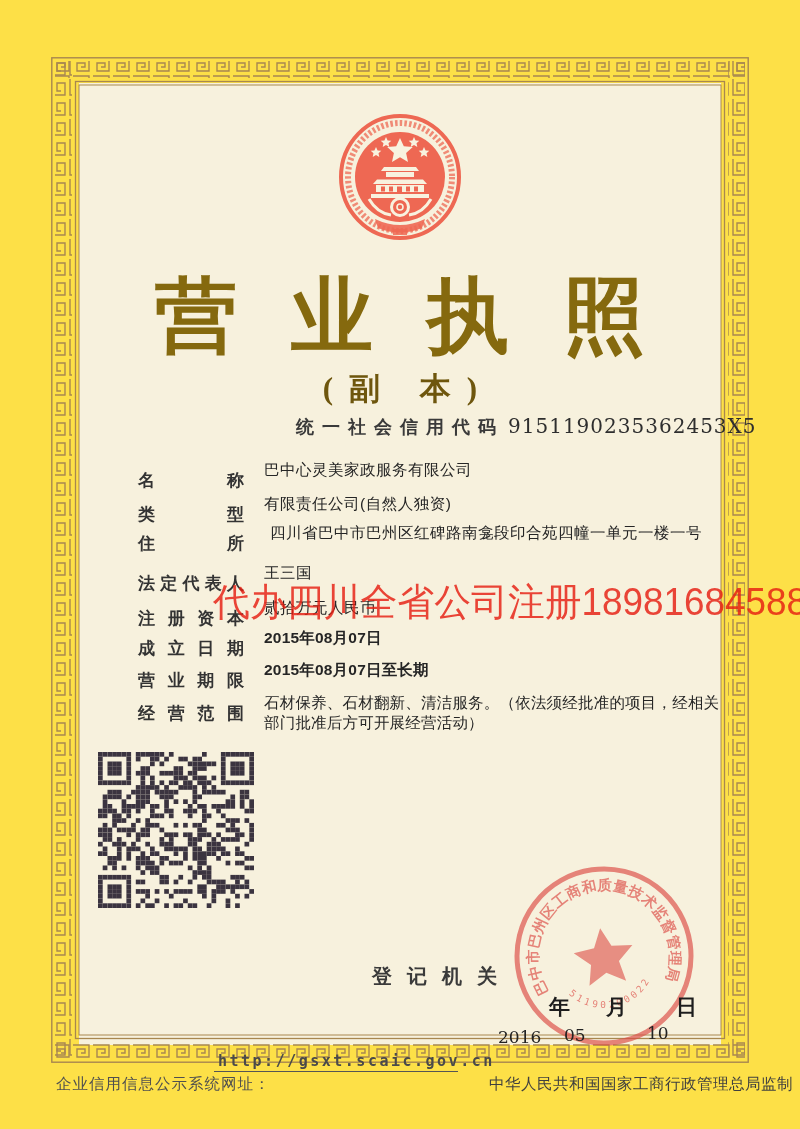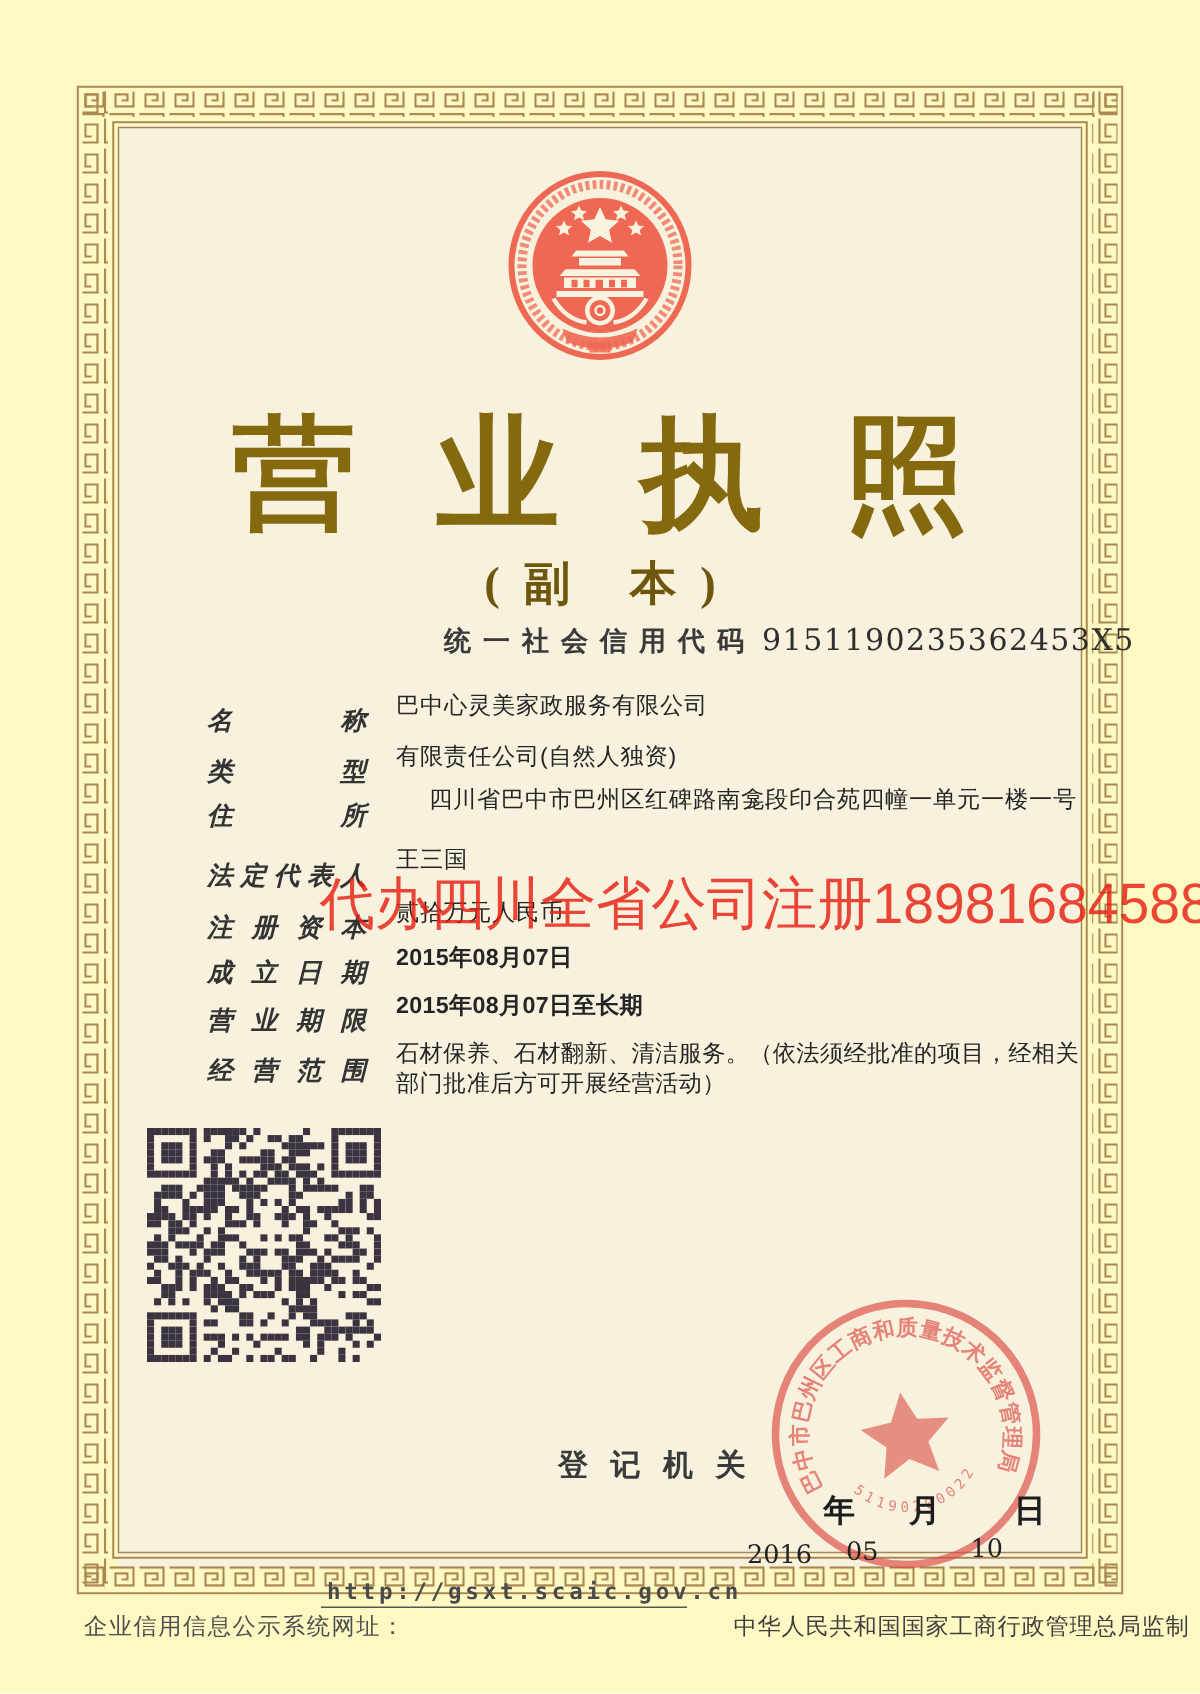--- a/index.html
+++ b/index.html
@@ -1,16 +1,16 @@
 <!DOCTYPE html>
 <html><head>
 <meta charset="utf-8">
 <style>
   html,body{margin:0;padding:0;background:#ffffff;}
-  .page{position:relative;width:800px;height:1129px;margin:0 auto;background:#fef9c3;overflow:hidden;
+  .page{position:relative;width:800px;height:1129px;margin:0 auto;background:#fde047;overflow:hidden;
         font-family:"Liberation Serif","DejaVu Serif",serif;}
   .abs{position:absolute;}
 
   
   #paper{left:79px;top:83px;width:642px;height:962px;background:#f7f1dd;}
 
   
   #frame{left:51px;top:57px;}
 
   
@@ -24,21 +24,21 @@
             color:#6e560d;letter-spacing:16px;text-indent:16px;}
 
   
   #creditrow{left:296px;top:414px;white-space:nowrap;}
   #credit-label{font-size:18px;font-weight:bold;color:#3a3a3a;letter-spacing:8px;text-align:center;}
   #credit-code{font-size:20px;color:#2e2e2e;font-family:"DejaVu Serif",serif;letter-spacing:1px;}
 
   
   .row{position:absolute;left:138px;white-space:nowrap;}
   .flabel{display:inline-block;width:106px;font-size:17px;font-weight:bold;color:#333;
-          text-align:justify;text-align-last:justify;vertical-align:top;transform:translateY(9px);font-style:italic;}
+          text-align:justify;text-align-last:justify;vertical-align:top;transform:translateY(9px);}
   .fvalue{display:inline-block;margin-left:16px;font-size:15.5px;color:#252525;vertical-align:top;
           font-family:"Liberation Sans","DejaVu Sans",sans-serif;letter-spacing:0.5px;}
   .fvalue.wrap{white-space:normal;width:456px;line-height:20px;letter-spacing:0.2px;}
   .fvalue.datebold{font-weight:bold;letter-spacing:0.2px;}
 
   
   #watermark{left:213px;top:577px;font-size:38px;color:#e71f12;opacity:0.82;white-space:nowrap;
              font-family:"Liberation Sans","DejaVu Sans",sans-serif;transform:scaleX(0.97);
              transform-origin:left top;z-index:6;}
 
@@ -140,21 +140,21 @@
   <div class="row" style="top:460px">
     <span class="flabel">名称</span>
     <span class="fvalue">巴中心灵美家政服务有限公司</span>
   </div>
   <div class="row" style="top:494px">
     <span class="flabel">类型</span>
     <span class="fvalue">有限责任公司(自然人独资)</span>
   </div>
   <div class="row" style="top:523px">
     <span class="flabel">住所</span>
-    <span class="fvalue" style="margin-left:38px">四川省巴中市巴州区红碑路南龛段印合苑四幢一单元一楼一号</span>
+    <span class="fvalue" style="margin-left:22px">四川省巴中市巴州区红碑路南龛段印合苑四幢一单元一楼一号</span>
   </div>
   <div class="row" style="top:563px">
     <span class="flabel">法定代表人</span>
     <span class="fvalue">王三国</span>
   </div>
   <div class="row" style="top:598px">
     <span class="flabel">注册资本</span>
     <span class="fvalue">贰拾万元人民币</span>
   </div>
   <div class="row" style="top:628px">

